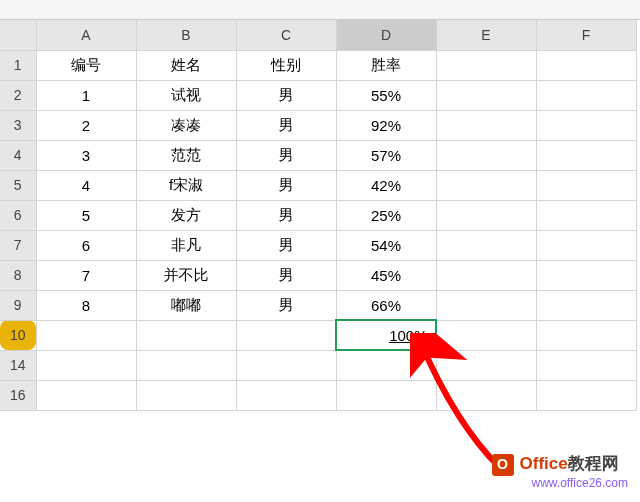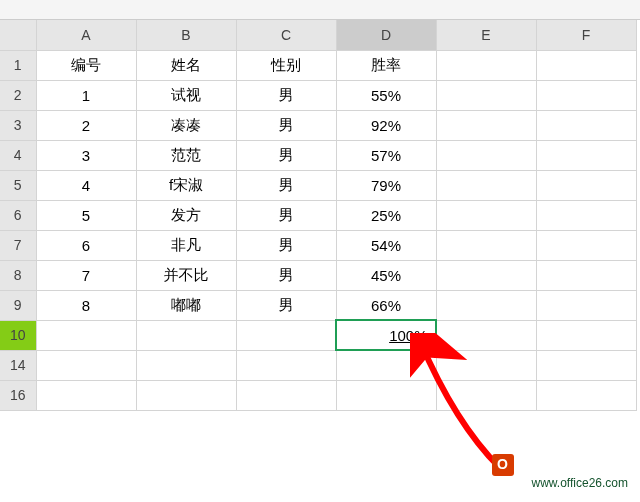--- a/index.html
+++ b/index.html
@@ -48,21 +48,22 @@
     height: 25px;
   }
   .grid .row-hdr {
     background: #e6e6e6;
     color: #444;
     font-size: 14px;
     width: 36px;
     border-left: none;
   }
   .grid .row-hdr.active {
-    background: #84cc16;
+    background: #eab308;
+    border-radius: 8px;
   }
   .grid .col-hdr.active {
     background: #ccc;
   }
   .grid td.selected {
     outline: 2px solid #1f9e55;
     outline-offset: -1px;
     text-align: right;
     padding-right: 8px;
     position: relative;
@@ -117,21 +118,21 @@
     color: #d83b01;
     font-weight: bold;
     font-size: 17px;
   }
   .wm-suffix {
     color: #444;
     font-weight: bold;
     font-size: 17px;
   }
   .wm-url {
-    color: #14532d;
+    color: #8b5cf6;
     font-size: 12px;
     margin-left: 40px;
   }
 </style>
 </head>
 <body>
 
 <div class="topbar"></div>
 
 <table class="grid">
@@ -179,21 +180,21 @@
     <td>男</td>
     <td>57%</td>
     <td></td>
     <td></td>
   </tr>
   <tr>
     <th class="row-hdr">5</th>
     <td>4</td>
     <td>f宋淑</td>
     <td>男</td>
-    <td>79%</td>
+    <td>42%</td>
     <td></td>
     <td></td>
   </tr>
   <tr>
     <th class="row-hdr">6</th>
     <td>5</td>
     <td>发方</td>
     <td>男</td>
     <td>25%</td>
     <td></td>
@@ -261,15 +262,18 @@
     <marker id="ah" markerWidth="12" markerHeight="12" refX="6" refY="6" orient="auto">
       <path d="M0,0 L12,6 L0,12 L3,6 Z" fill="#ff0000"></path>
     </marker>
   </defs>
   <path d="M90,135 Q45,90 10,8" stroke="#ff0000" stroke-width="6" fill="none" marker-end="url(#ah)"></path>
 </svg>
 
 <div class="watermark">
   <div class="wm-row">
     <div class="wm-icon">O</div>
+    <span>
+      <span class="wm-office">Office</span><span class="wm-suffix">教程网</span>
+    </span>
   </div>
   <div class="wm-url">www.office26.com</div>
 </div>
 
 </body></html>

